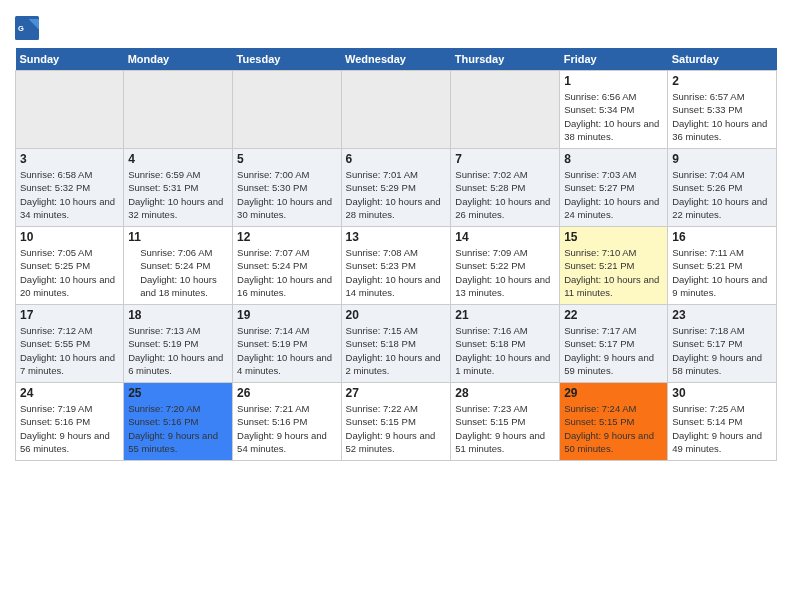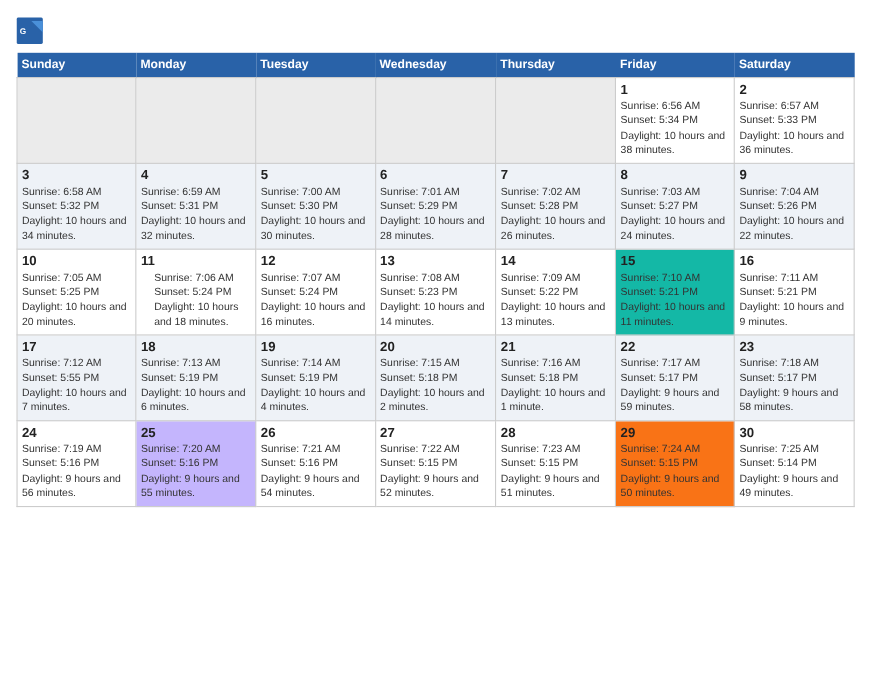--- a/index.html
+++ b/index.html
@@ -211,21 +211,21 @@
             <div class="day-info" style="white-space: pre-line;">Sunrise: 7:08 AM
 Sunset: 5:23 PM
 Daylight: 10 hours and 14 minutes.</div>
           </td>
           <td style="background: rgb(255, 255, 255);">
             <div class="day-num">14</div>
             <div class="day-info" style="white-space: pre-line;">Sunrise: 7:09 AM
 Sunset: 5:22 PM
 Daylight: 10 hours and 13 minutes.</div>
           </td>
-          <td style="background: #14b8a6;">
+          <td style="background: #fef9c3;">
             <div class="day-num">15</div>
             <div class="day-info" style="white-space: pre-line;">Sunrise: 7:10 AM
 Sunset: 5:21 PM
 Daylight: 10 hours and 11 minutes.</div>
           </td>
           <td style="background: rgb(255, 255, 255);">
             <div class="day-num">16</div>
             <div class="day-info" style="white-space: pre-line;">Sunrise: 7:11 AM
 Sunset: 5:21 PM
 Daylight: 10 hours and 9 minutes.</div>
@@ -275,21 +275,21 @@
 Daylight: 9 hours and 58 minutes.</div>
           </td>
         </tr>
         <tr>
           <td style="background: rgb(255, 255, 255);">
             <div class="day-num">24</div>
             <div class="day-info" style="white-space: pre-line;">Sunrise: 7:19 AM
 Sunset: 5:16 PM
 Daylight: 9 hours and 56 minutes.</div>
           </td>
-          <td style="background: #c4b5fd;">
+          <td style="background: #3b82f6;">
             <div class="day-num">25</div>
             <div class="day-info" style="white-space: pre-line;">Sunrise: 7:20 AM
 Sunset: 5:16 PM
 Daylight: 9 hours and 55 minutes.</div>
           </td>
           <td style="background: rgb(255, 255, 255);">
             <div class="day-num">26</div>
             <div class="day-info" style="white-space: pre-line;">Sunrise: 7:21 AM
 Sunset: 5:16 PM
 Daylight: 9 hours and 54 minutes.</div>

